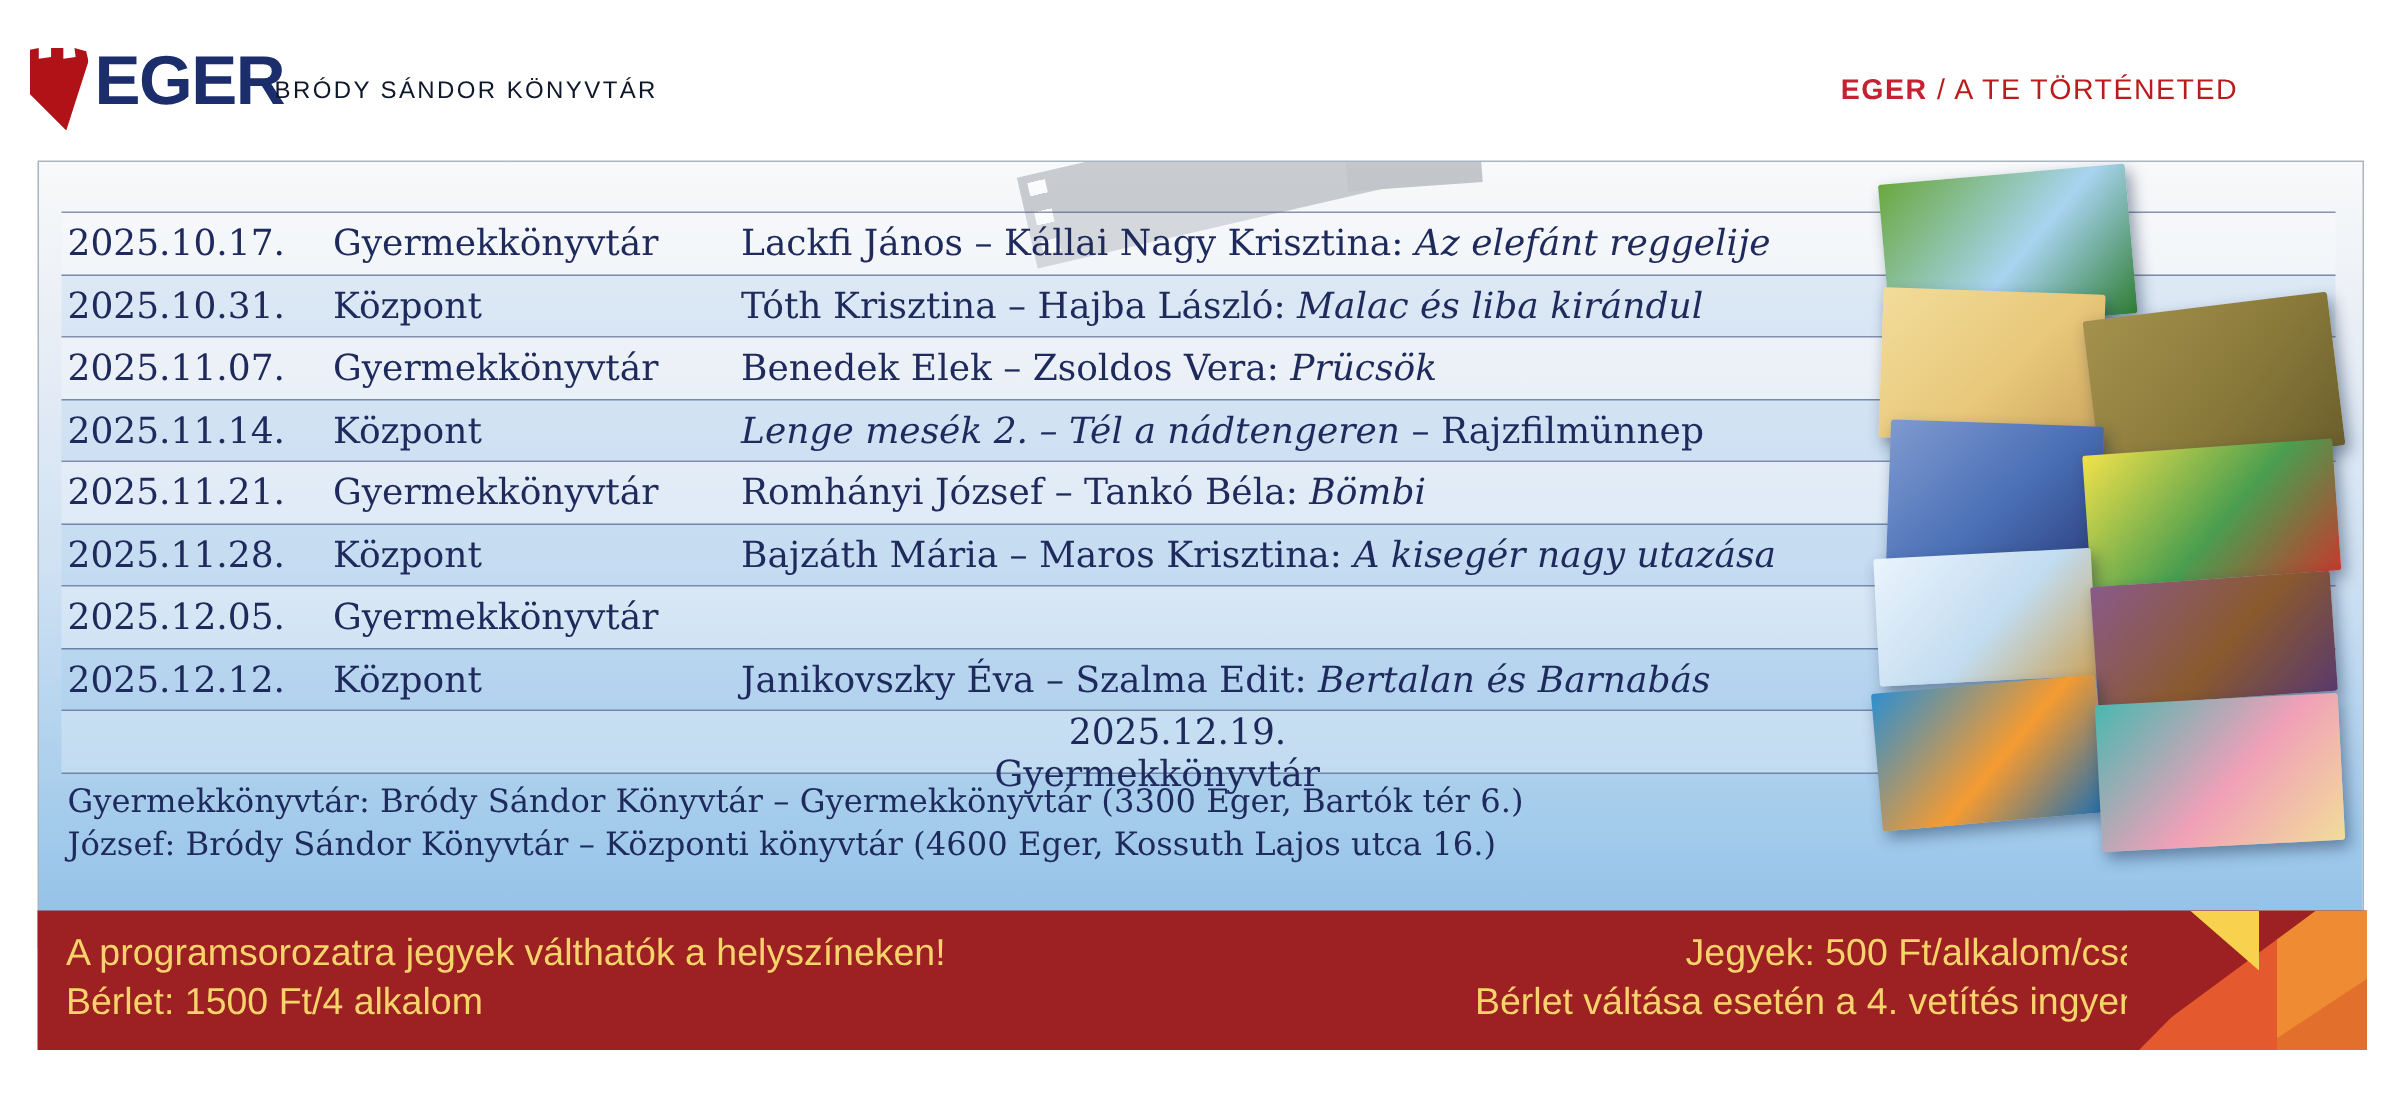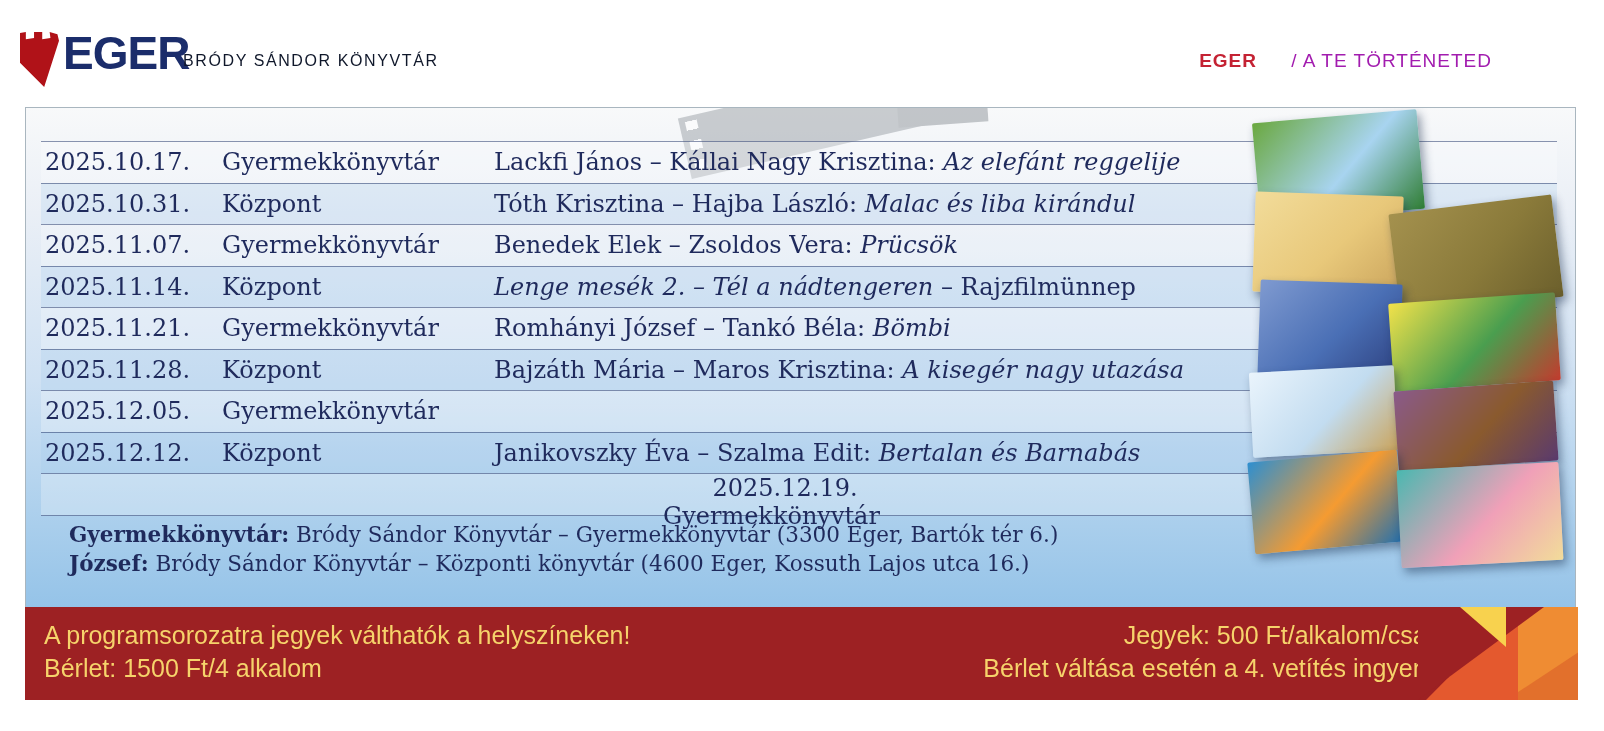--- a/index.html
+++ b/index.html
@@ -19,21 +19,21 @@
     color:#1b2d6b;letter-spacing:-1px;
   }
   .logo-subtitle{
     position:absolute;left:183px;top:52px;font-size:16px;font-weight:500;
     color:#0f172a;letter-spacing:1.6px;
   }
   .tagline{
     position:absolute;right:112px;top:50px;font-size:19px;letter-spacing:1px;white-space:nowrap;
   }
   .tagline .brand{color:#c42233;font-weight:800;}
-  .tagline .rest{color:#a21caf;font-weight:500;margin-left:28px;}
+  .tagline .rest{color:#b91c1c;font-weight:500;}
   
   .poster-box{
     position:absolute;left:25px;top:107px;width:1551px;height:525px;
     border:1px solid #a9b6bf;box-sizing:border-box;
     background:linear-gradient(180deg,#f8f9fa 0%,#eaeff6 20%,#cfe1f3 52%,#a9ceec 80%,#8fc0e7 100%);
     overflow:hidden;
   }
   .filmstrip{
     position:absolute;left:655px;top:-24px;width:300px;height:62px;
     background:#9aa0a6;opacity:.5;transform:rotate(-13deg);z-index:0;
@@ -60,21 +60,21 @@
   .row:nth-child(even){background:rgba(160,200,238,.22);}
   .cell-date{width:177px;padding-left:4px;flex:none;}
   .cell-venue{width:272px;flex:none;}
   .cell-title em{font-style:italic;}
   
   .notes{
     position:absolute;left:19px;top:412px;z-index:2;
     font-family:"DejaVu Serif","Liberation Serif",serif;
     font-size:21.5px;color:#1f2a5c;line-height:29px;
   }
-  .notes .label{font-weight:bold;margin-left:24px;}
+  .notes .label{font-weight:normal;}
   
   .card{position:absolute;z-index:3;box-shadow:3px 5px 10px rgba(20,40,70,.45);border-radius:2px;}
   .card1{left:1230px;top:8px;width:165px;height:100px;transform:rotate(-5deg);}
   .card2{left:1228px;top:86px;width:148px;height:100px;transform:rotate(2deg);}
   .card3{left:1368px;top:96px;width:164px;height:103px;transform:rotate(-7deg);}
   .card4{left:1233px;top:174px;width:142px;height:97px;transform:rotate(2deg);}
   .card5{left:1365px;top:190px;width:167px;height:88px;transform:rotate(-4deg);}
   .card6{left:1225px;top:261px;width:145px;height:85px;transform:rotate(-3deg);}
   .card7{left:1370px;top:278px;width:160px;height:80px;transform:rotate(-4deg);}
   .card8{left:1225px;top:348px;width:150px;height:92px;transform:rotate(-5deg);}

